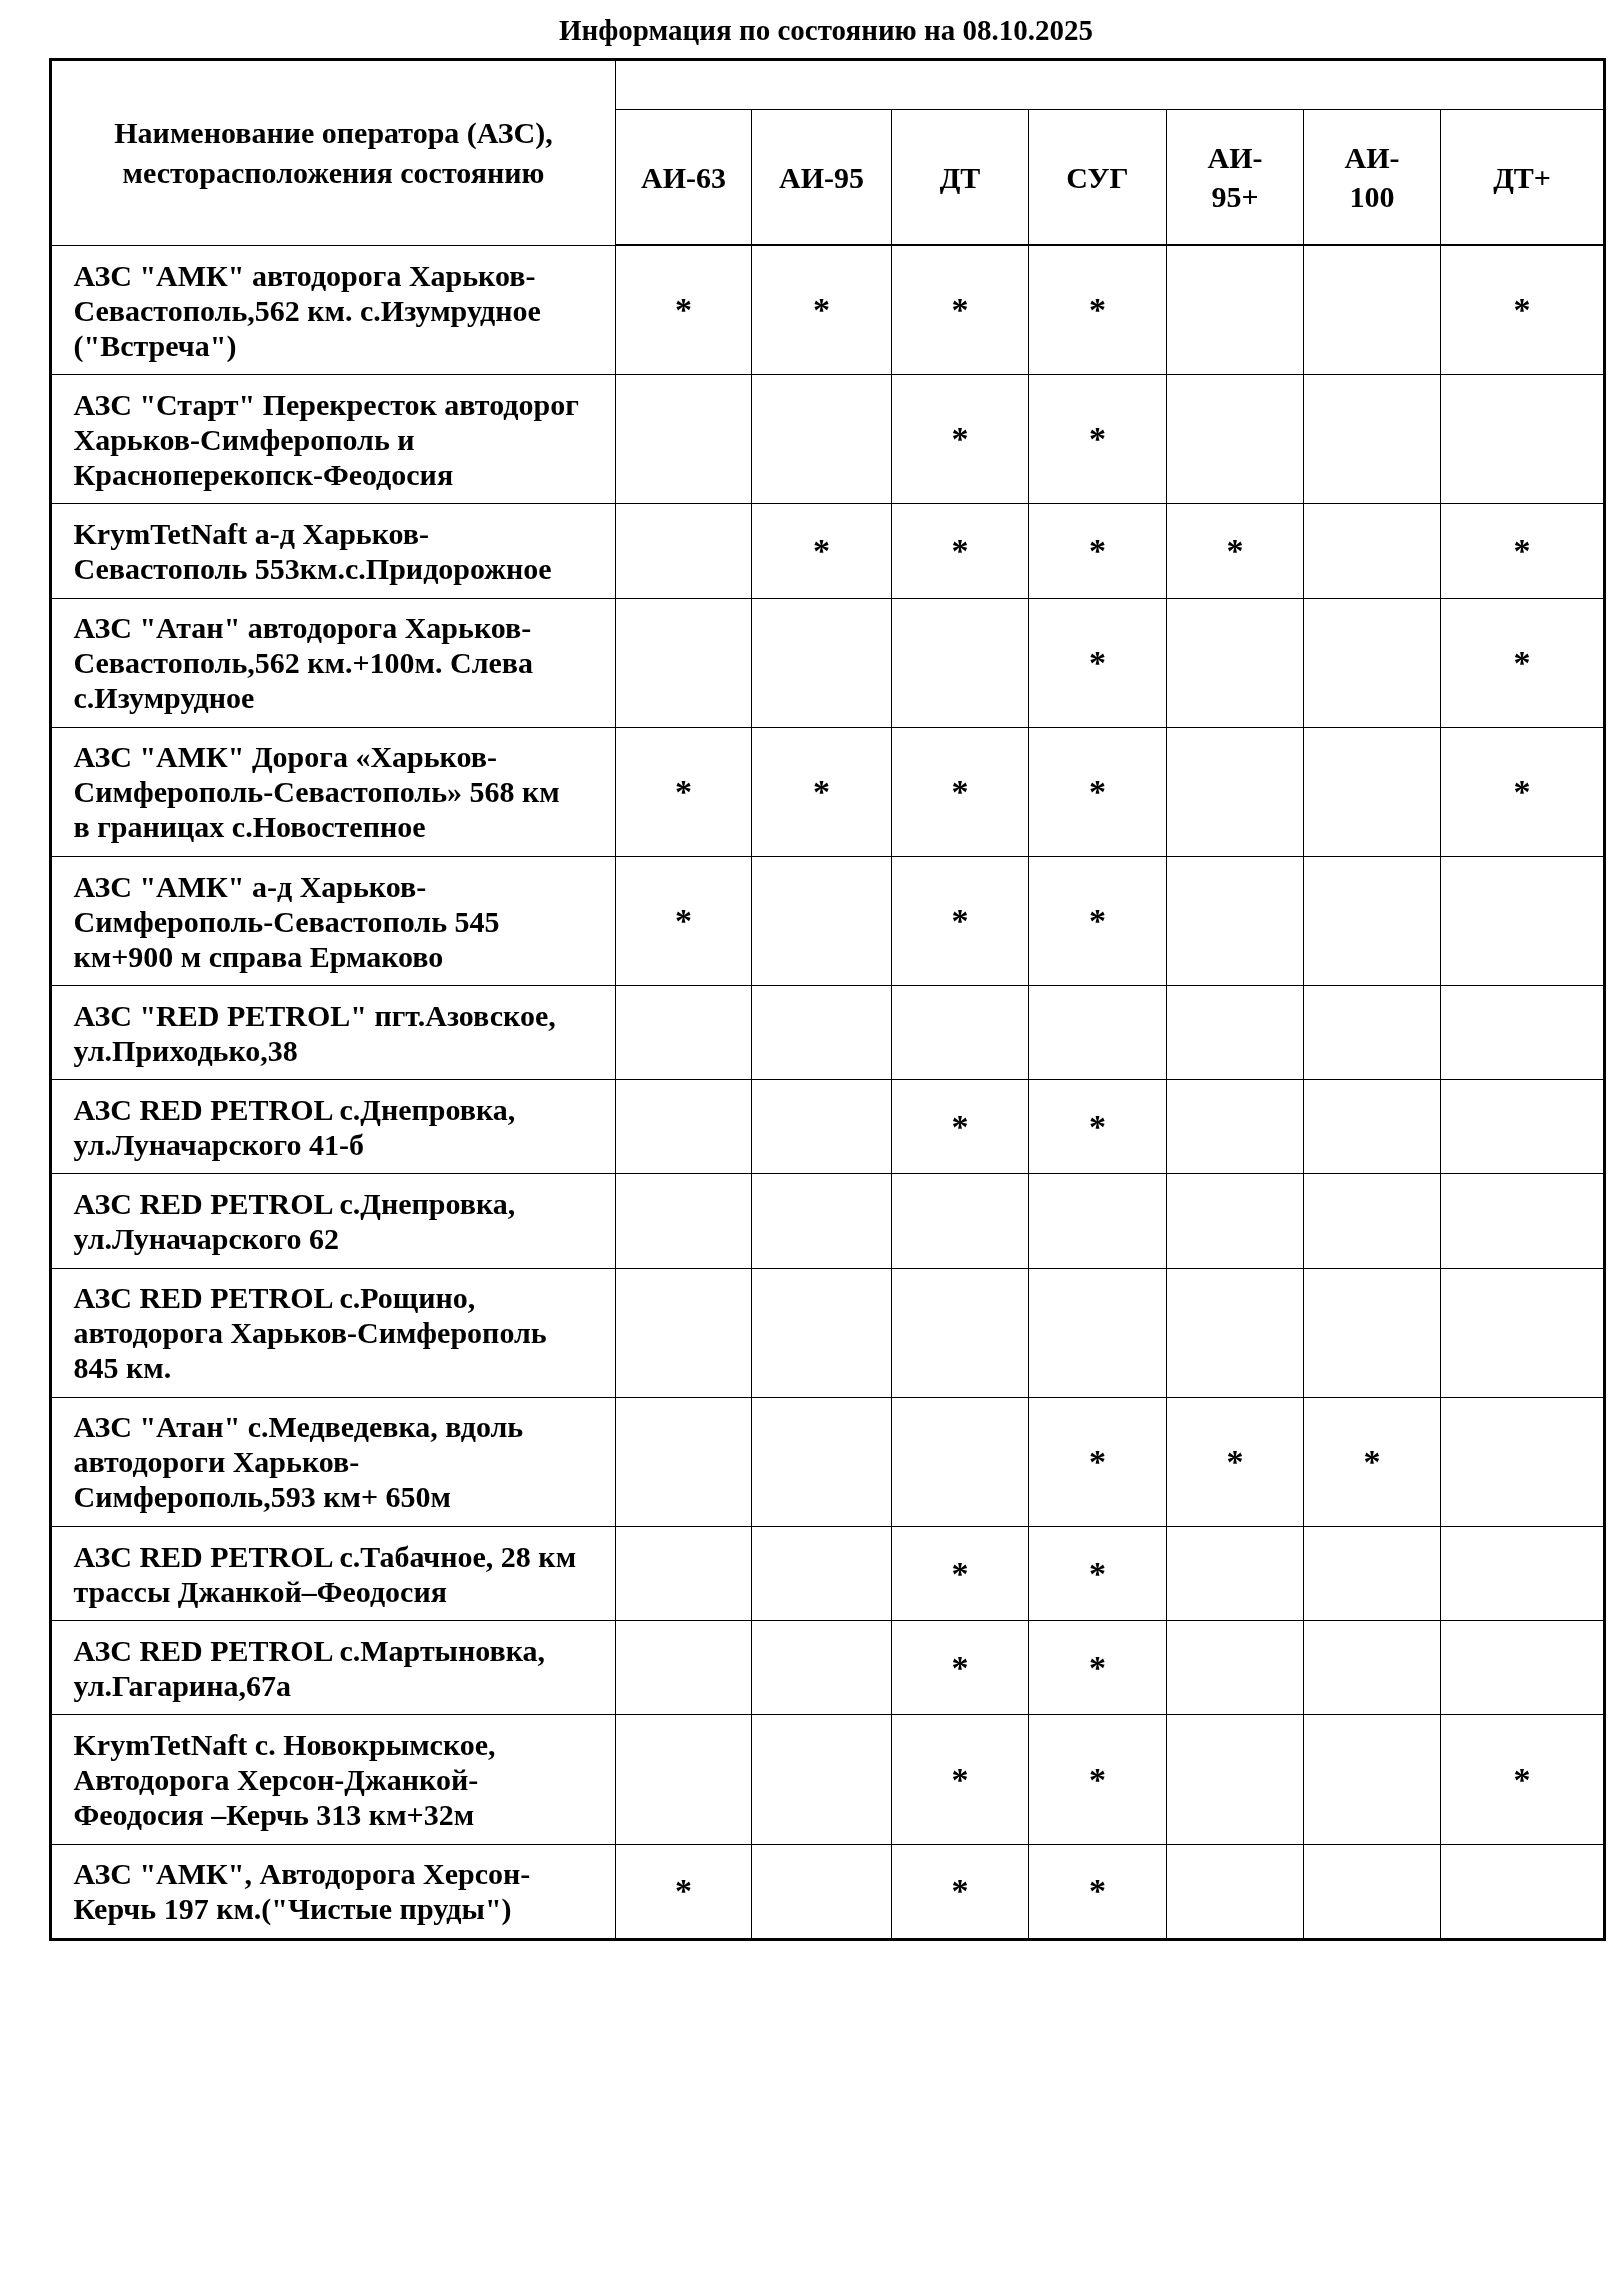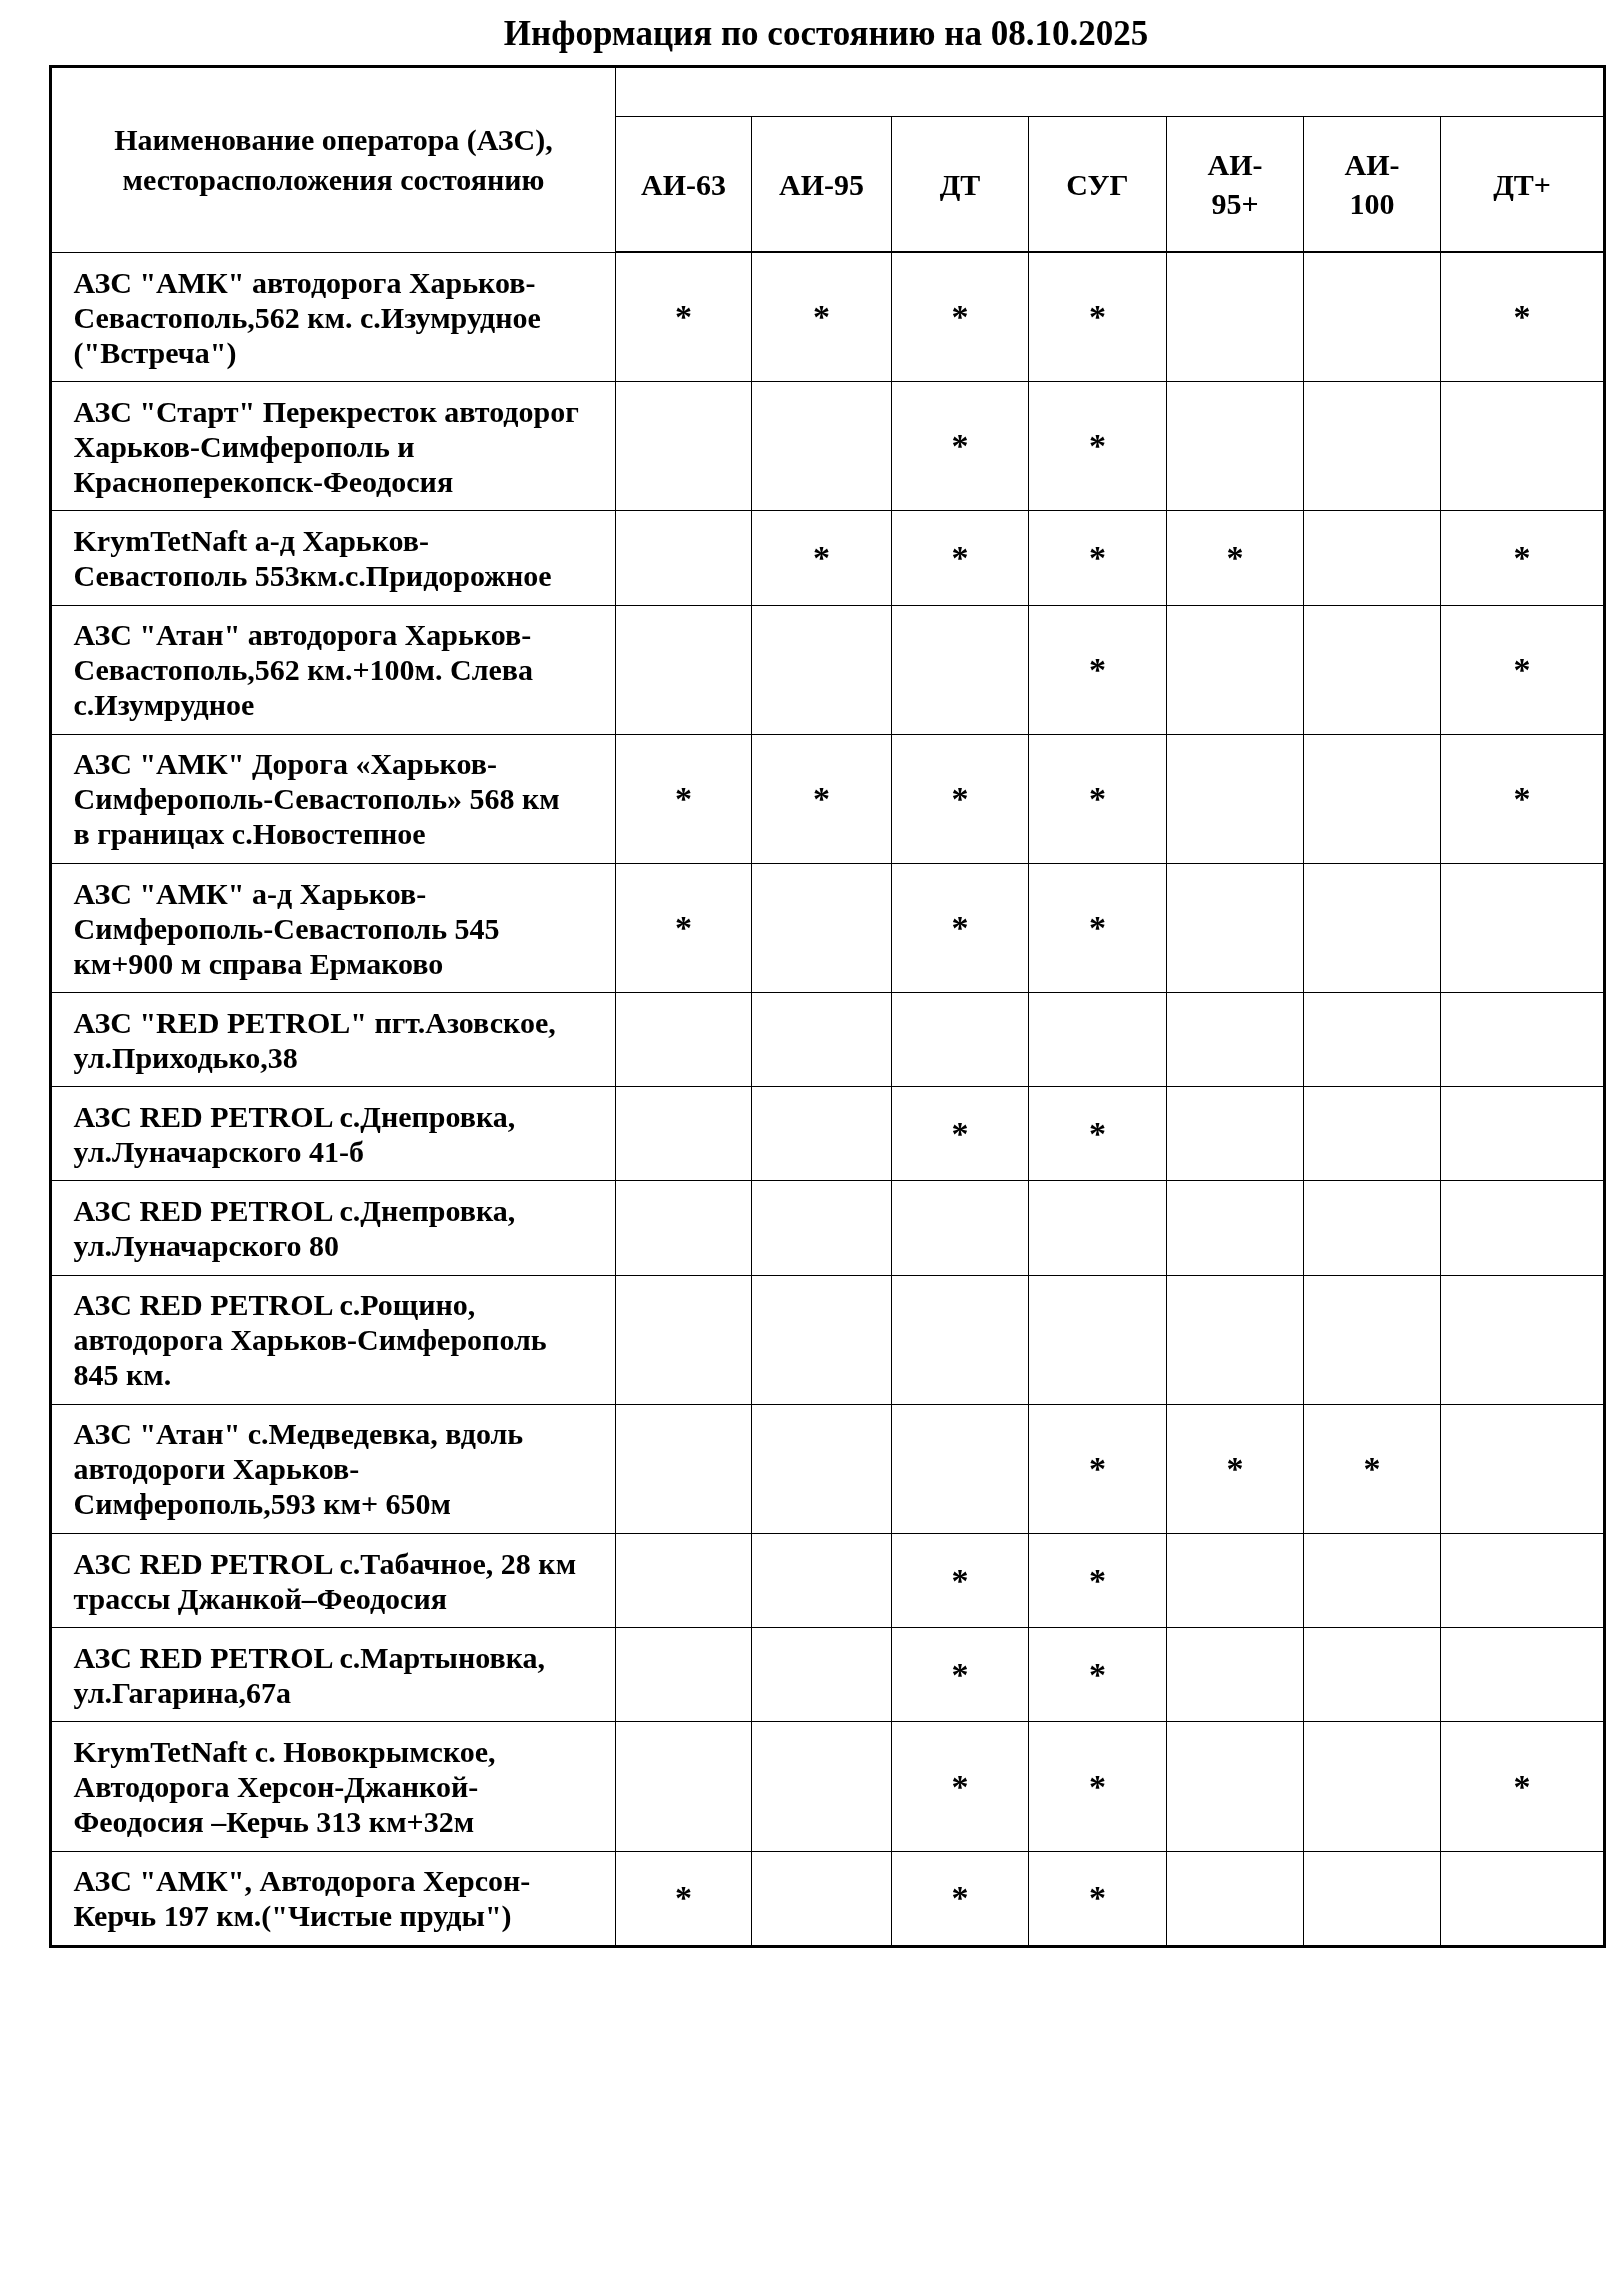--- a/index.html
+++ b/index.html
@@ -3,21 +3,21 @@
 <meta charset="utf-8">
 <style>
   html,body{margin:0;padding:0;background:#ffffff;}
   .page{
     width:1621px;height:2293px;overflow:hidden;background:#ffffff;
     font-family:"Liberation Serif","DejaVu Serif",serif;
     color:#000;box-sizing:border-box;padding-top:14.3px;
   }
   .doc-title{
     width:1554px;margin:0 0 10.7px 49px;
-    font-size:35px;font-weight:bold;text-align:center;
+    font-size:29px;font-weight:bold;text-align:center;
     white-space:nowrap;
   }
   table.fuel-table{
     border-collapse:collapse;table-layout:fixed;
     width:1554px;margin-left:49px;
     border:3.6px solid #000;
   }
   table.fuel-table th,table.fuel-table td{
     border:1.8px solid #000;font-weight:bold;color:#000;
     box-sizing:border-box;
@@ -154,21 +154,21 @@
           <td class="name-cell">АЗС RED PETROL с.Днепровка, ул.Луначарского 41-б</td>
           <td class="mark-cell"></td>
           <td class="mark-cell"></td>
           <td class="mark-cell">*</td>
           <td class="mark-cell">*</td>
           <td class="mark-cell"></td>
           <td class="mark-cell"></td>
           <td class="mark-cell"></td>
         </tr>
         <tr>
-          <td class="name-cell">АЗС RED PETROL с.Днепровка, ул.Луначарского 80</td>
+          <td class="name-cell">АЗС RED PETROL с.Днепровка, ул.Луначарского 62</td>
           <td class="mark-cell"></td>
           <td class="mark-cell"></td>
           <td class="mark-cell"></td>
           <td class="mark-cell"></td>
           <td class="mark-cell"></td>
           <td class="mark-cell"></td>
           <td class="mark-cell"></td>
         </tr>
         <tr>
           <td class="name-cell">АЗС RED PETROL с.Рощино, автодорога Харьков-Симферополь 845 км.</td>

